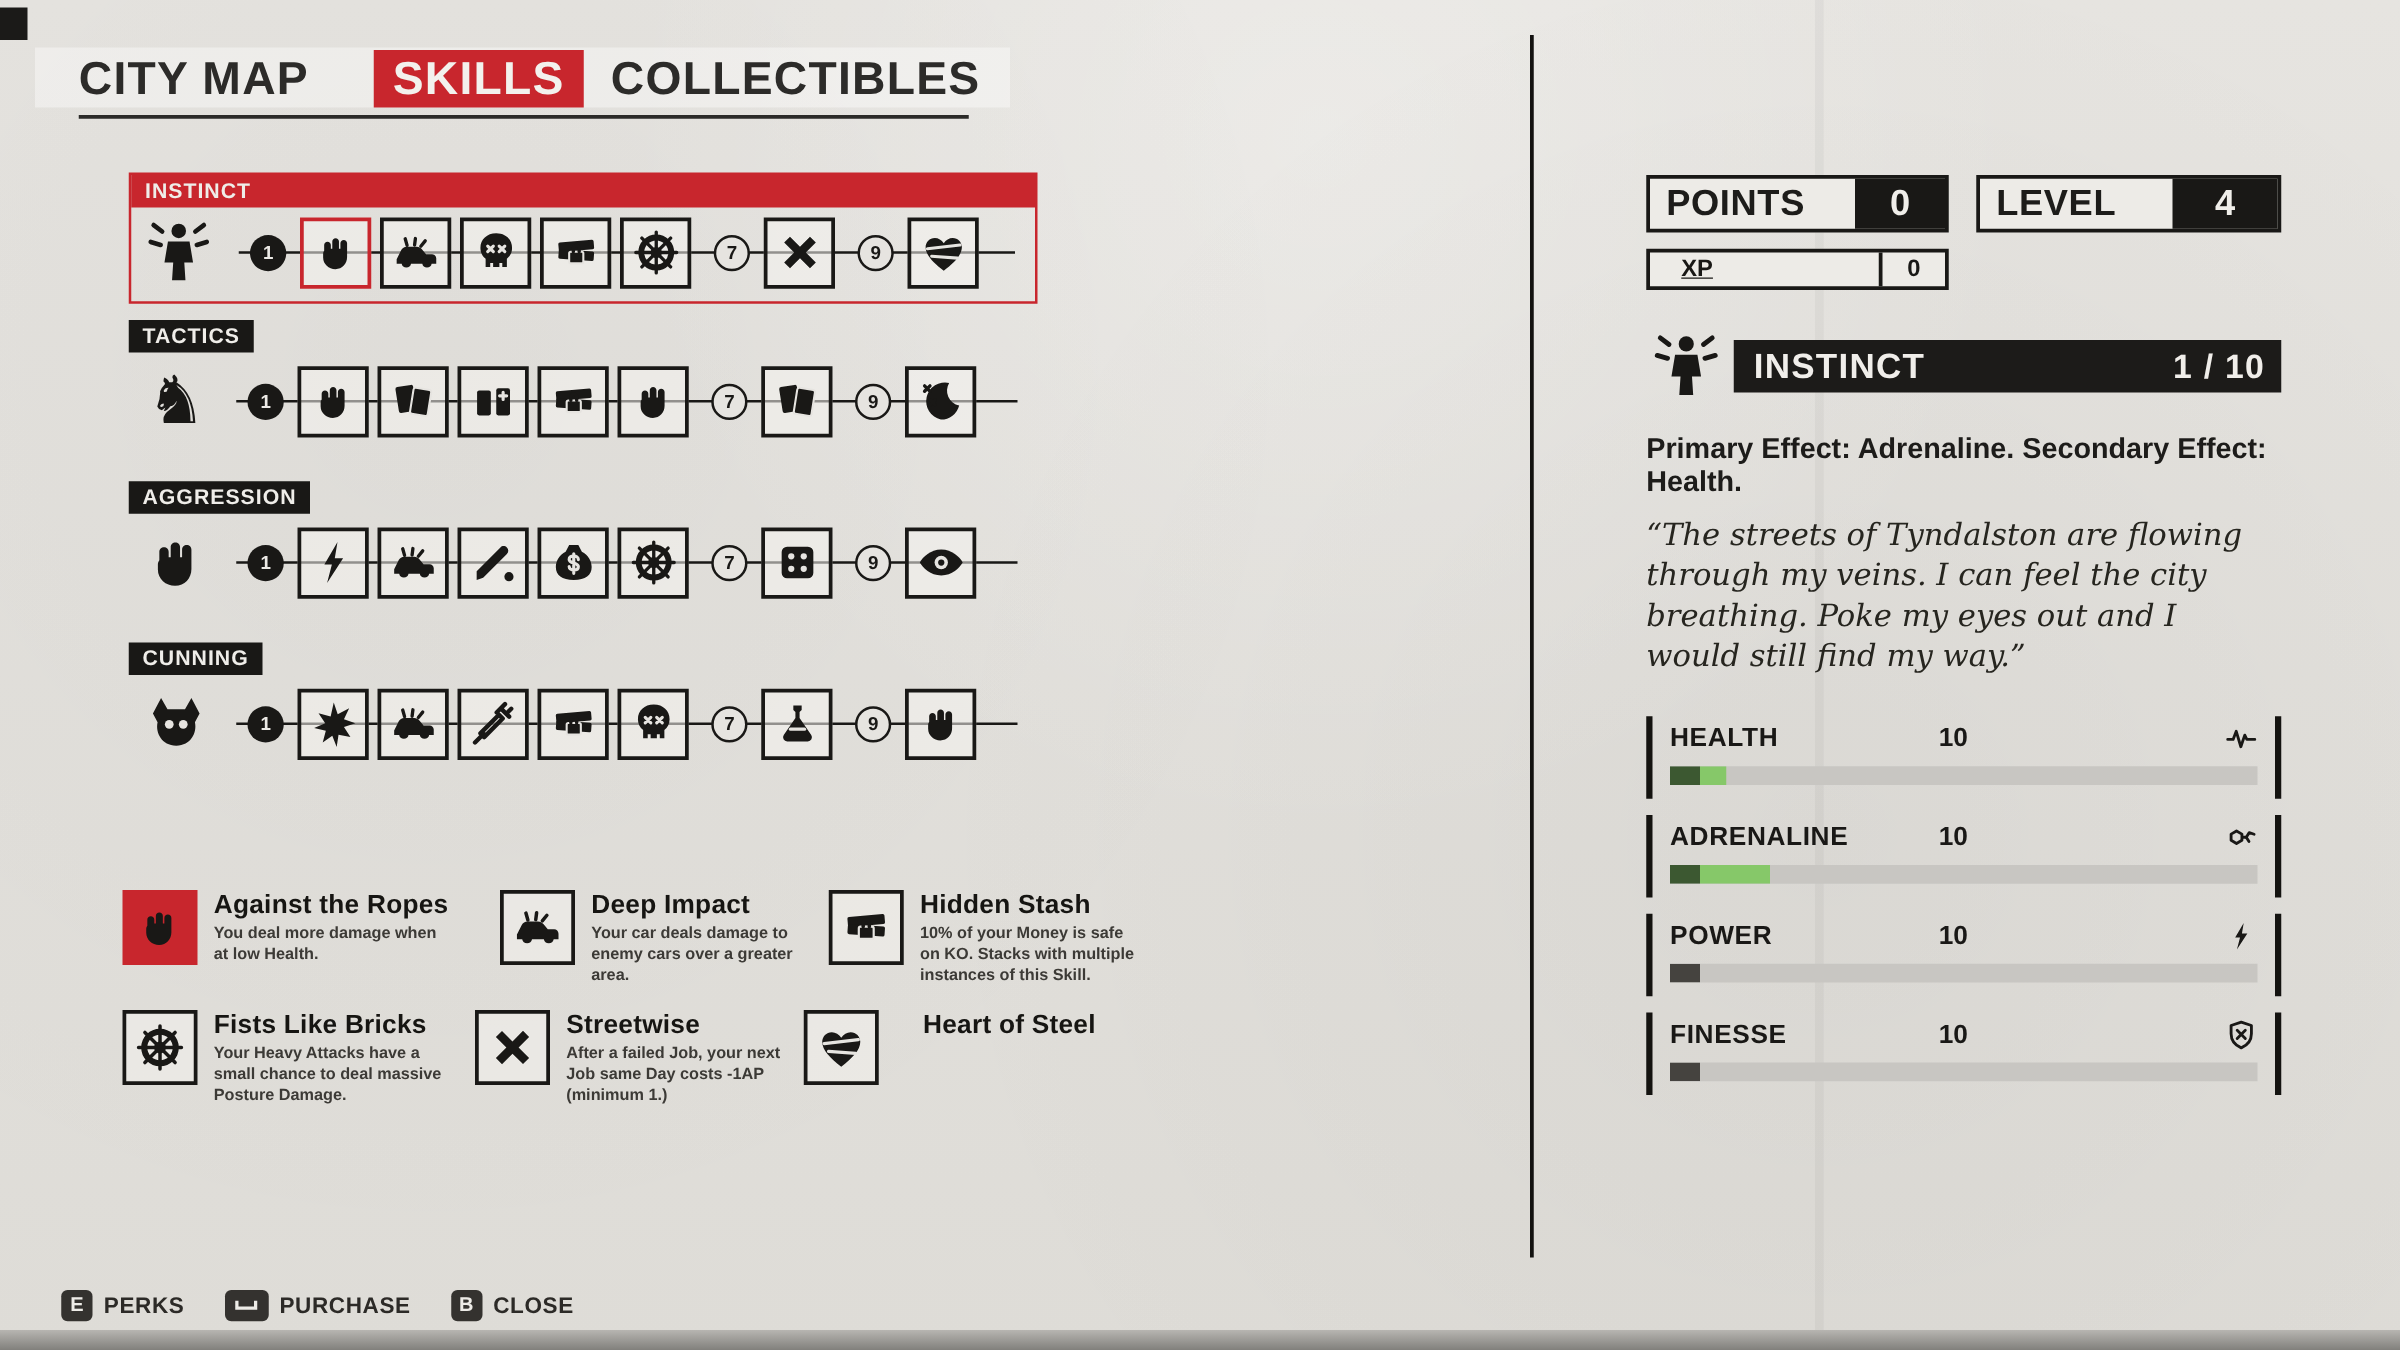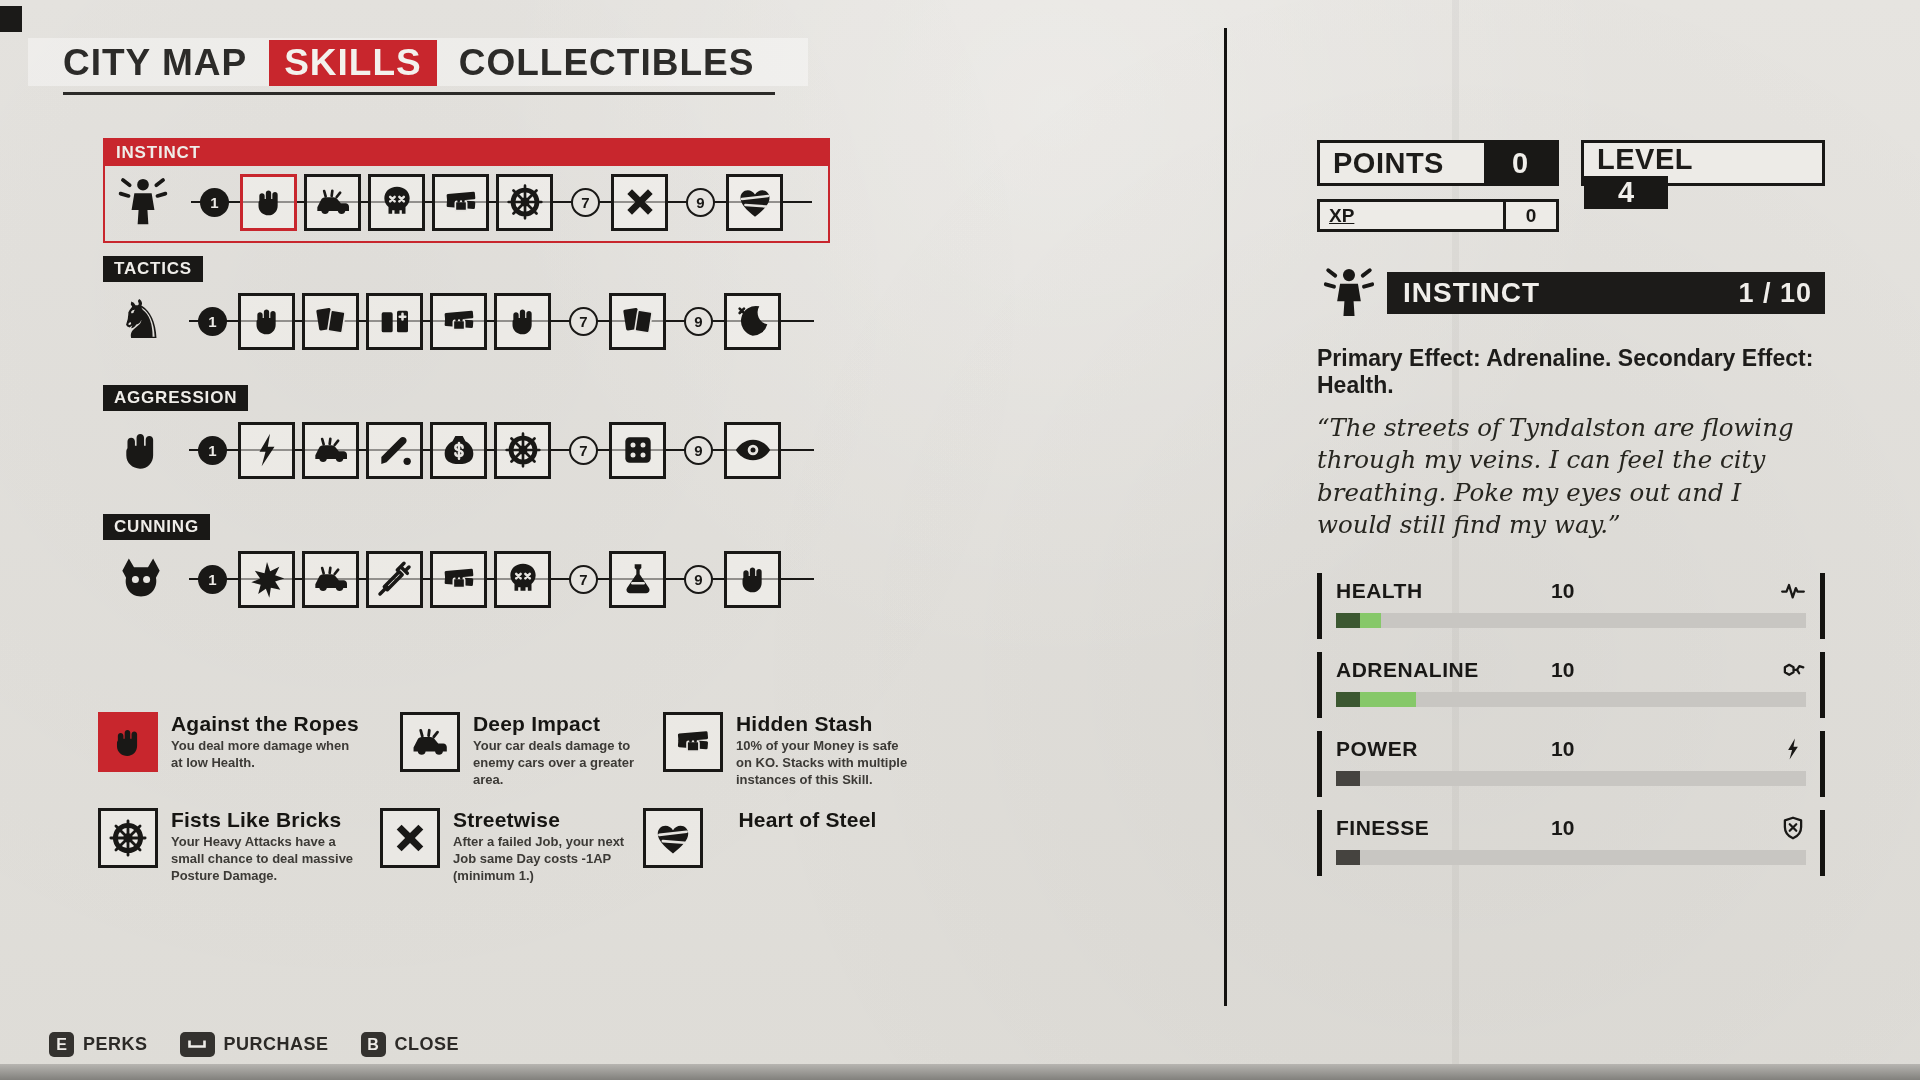--- a/index.html
+++ b/index.html
@@ -16,21 +16,21 @@
       linear-gradient(#e6e4e0,#dedcd7);}
   .notch{position:absolute;left:0;top:6px;width:22px;height:26px;background:#1b1a18;}
   .fold{position:absolute;left:1452px;top:0;bottom:0;width:7px;background:rgba(0,0,0,.035);}
   .bottom-strip{position:absolute;left:0;bottom:0;width:100%;height:16px;
     background:linear-gradient(#b7b5b1,#81807c);}
 
   
   .tabs-band{position:absolute;left:28px;top:38px;width:780px;height:48px;background:rgba(255,255,255,.4);}
   .tabs{position:absolute;left:63px;top:40px;display:flex;align-items:center;gap:22px;z-index:2;}
   .tab{font-size:37px;font-weight:700;letter-spacing:1px;color:#2c2b29;cursor:pointer;line-height:46px;}
-  .tab.active{background:var(--red);color:#f3f1ed;padding:0 15px;}
+  .tab.active{background:var(--red);color:#f3f1ed;padding:0 15px;margin-left:30px;}
   .tab-underline{position:absolute;left:63px;top:92px;width:712px;height:3px;background:#2b2a28;}
 
   
   .tree{position:absolute;left:103px;top:138px;width:727px;}
   .section{position:relative;width:727px;margin-bottom:25px;box-sizing:border-box;}
   .section.selected{border:2.5px solid var(--red);margin-bottom:13px;}
   .sec-header{height:26px;font-size:17px;font-weight:700;line-height:26px;letter-spacing:.8px;
     color:#efede9;background:var(--ink);display:inline-block;padding:0 11px;box-sizing:border-box;}
   .section.selected .sec-header{display:block;background:var(--red);width:100%;}
   .sec-row{position:relative;display:flex;align-items:center;height:62px;margin-top:8px;padding:0 8px 8px 8px;}
@@ -69,21 +69,21 @@
   .divider{position:absolute;left:1224px;top:28px;width:3px;height:978px;background:#131210;}
 
   
   .rpanel{position:absolute;left:1317px;top:140px;width:508px;}
   .stat-boxes{display:flex;justify-content:space-between;}
   .vbox{display:flex;align-items:stretch;border:3px solid var(--ink);background:#edebe7;box-sizing:border-box;height:46px;}
   .vbox .lbl{flex:1;font-size:29px;font-weight:700;letter-spacing:.5px;display:flex;align-items:center;padding-left:13px;color:#1d1c1a;}
   .vbox .val{background:var(--ink);color:#f0eeea;display:flex;align-items:center;justify-content:center;
     font-size:29px;font-weight:700;}
   .xp-box{margin-top:13px;display:flex;border:3px solid var(--ink);background:#edebe7;height:33px;width:242px;box-sizing:border-box;}
-  .xp-box .lbl{flex:1;font-size:19px;font-weight:700;display:flex;align-items:center;padding-left:9px;text-decoration:underline;}
+  .xp-box .lbl{flex:1;font-size:19px;font-weight:700;display:flex;align-items:center;padding-left:25px;text-decoration:underline;}
   .xp-box .val{width:50px;border-left:3px solid var(--ink);display:flex;align-items:center;justify-content:center;
     font-size:19px;font-weight:700;}
   .skill-head{margin-top:29px;display:flex;align-items:center;}
   .skill-head .sicon{width:64px;height:64px;display:flex;align-items:center;justify-content:center;flex:none;}
   .skill-head .bar{flex:1;height:42px;background:#1c1b19;display:flex;align-items:center;margin-left:6px;}
   .skill-head .bar .nm{color:#f0eeea;font-size:28px;font-weight:700;letter-spacing:1px;padding-left:16px;}
   .skill-head .bar .prog{color:#f0eeea;font-size:27px;font-weight:700;margin-left:auto;padding-right:13px;letter-spacing:1px;}
   .effects{margin-top:20px;font-size:23px;font-weight:700;color:#1d1c1a;}
   .quote{margin-top:13px;width:492px;font-family:"DejaVu Serif",serif;font-style:italic;
     font-size:24.5px;color:#26251f;line-height:1.32;}
@@ -510,21 +510,21 @@
     </div>
 
   <div class="divider"></div>
 
   <div class="rpanel">
     <div class="stat-boxes">
       <div class="vbox" style="width:242px;">
         <div class="lbl">POINTS</div>
         <div class="val" style="width:72px;">0</div>
       </div>
-      <div class="vbox" style="width:244px;flex-direction:column;">
+      <div class="vbox" style="width:244px;">
         <div class="lbl">LEVEL</div>
         <div class="val" style="width:84px;">4</div>
       </div>
     </div>
     <div class="xp-box">
       <div class="lbl">XP</div>
       <div class="val">0</div>
     </div>
 
     <div class="skill-head">

